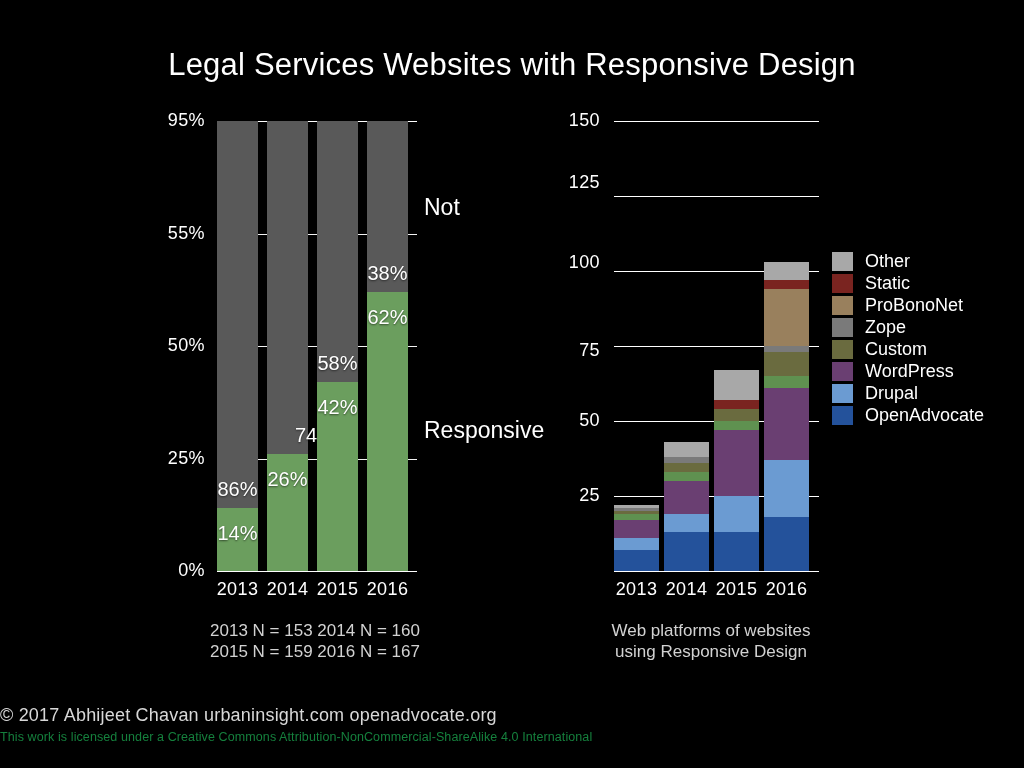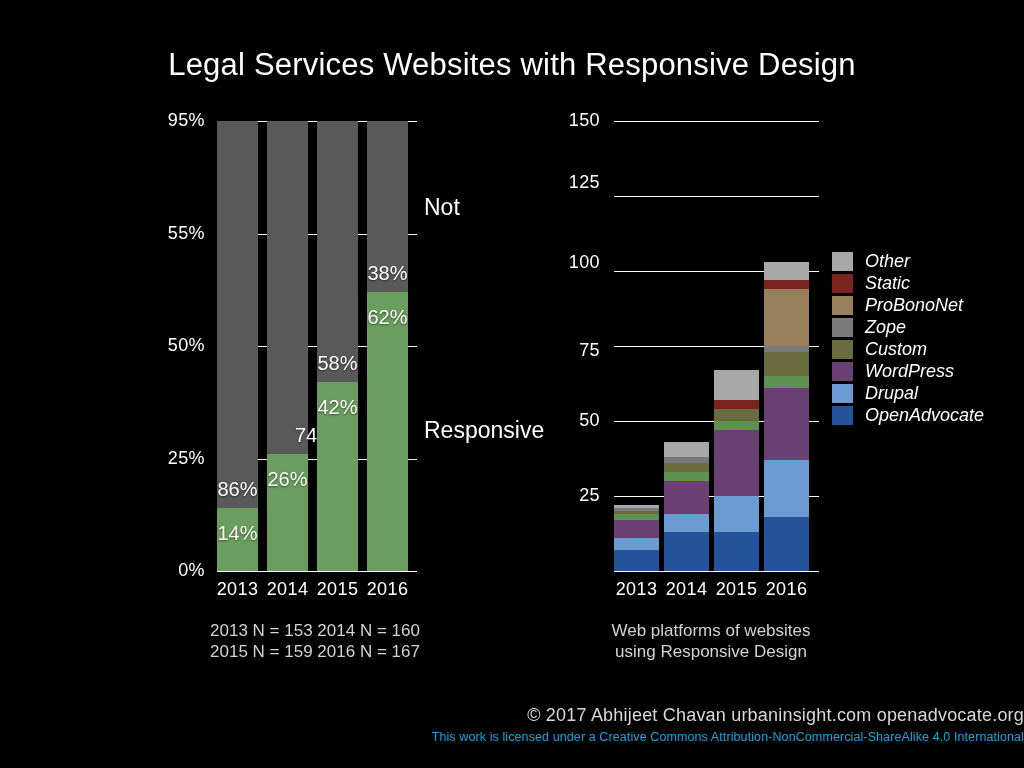--- a/index.html
+++ b/index.html
@@ -49,44 +49,44 @@
   .side-label {
     position: absolute; font-size: 23px; color: #ffffff; white-space: nowrap;
   }
 
   
   #chart-right { left: 540px; top: 0; width: 484px; height: 620px; }
   #chart-right .tick-label { width: 46px; }
 
   
   #legend {
-    position: absolute; left: 832px; top: 250px; font-style: italic;
+    position: absolute; left: 832px; top: 250px;
   }
   .legend-row {
     display: flex; align-items: center; height: 22px;
   }
   .legend-swatch {
     width: 21px; height: 19px; margin-right: 12px; flex: 0 0 auto;
   }
   .legend-text {
     font-size: 18px; color: #ffffff; white-space: nowrap; line-height: 19px;
   }
 
   
   .caption {
     position: absolute; text-align: center;
     font-size: 17px; color: #d2d2d2; line-height: 21px; white-space: pre-line;
   }
   #caption-left  { left: 140px;  top: 620px; width: 350px; }
   #caption-right { left: 556px;  top: 620px; width: 310px; }
 
   
-  #footer { position: absolute; left: 0; top: 705px; width: 1024px; text-align: right; }
+  #footer { position: absolute; left: 0; top: 705px; width: 1024px; text-align: left; }
   #footer-line1 { font-size: 18px; color: #d8d8d8; letter-spacing: .2px; }
-  #footer-line2 { font-size: 12.5px; color: #0ea5e9; margin-top: 4px; letter-spacing: .1px; }
+  #footer-line2 { font-size: 12.5px; color: #15803d; margin-top: 4px; letter-spacing: .1px; }
 </style>
 </head>
 <body>
 
 <div id="slide">
 
   <div id="title">Legal Services Websites with Responsive Design</div>
 
   <div class="chart" id="chart-left">
     <div class="plot" id="plot-left">

